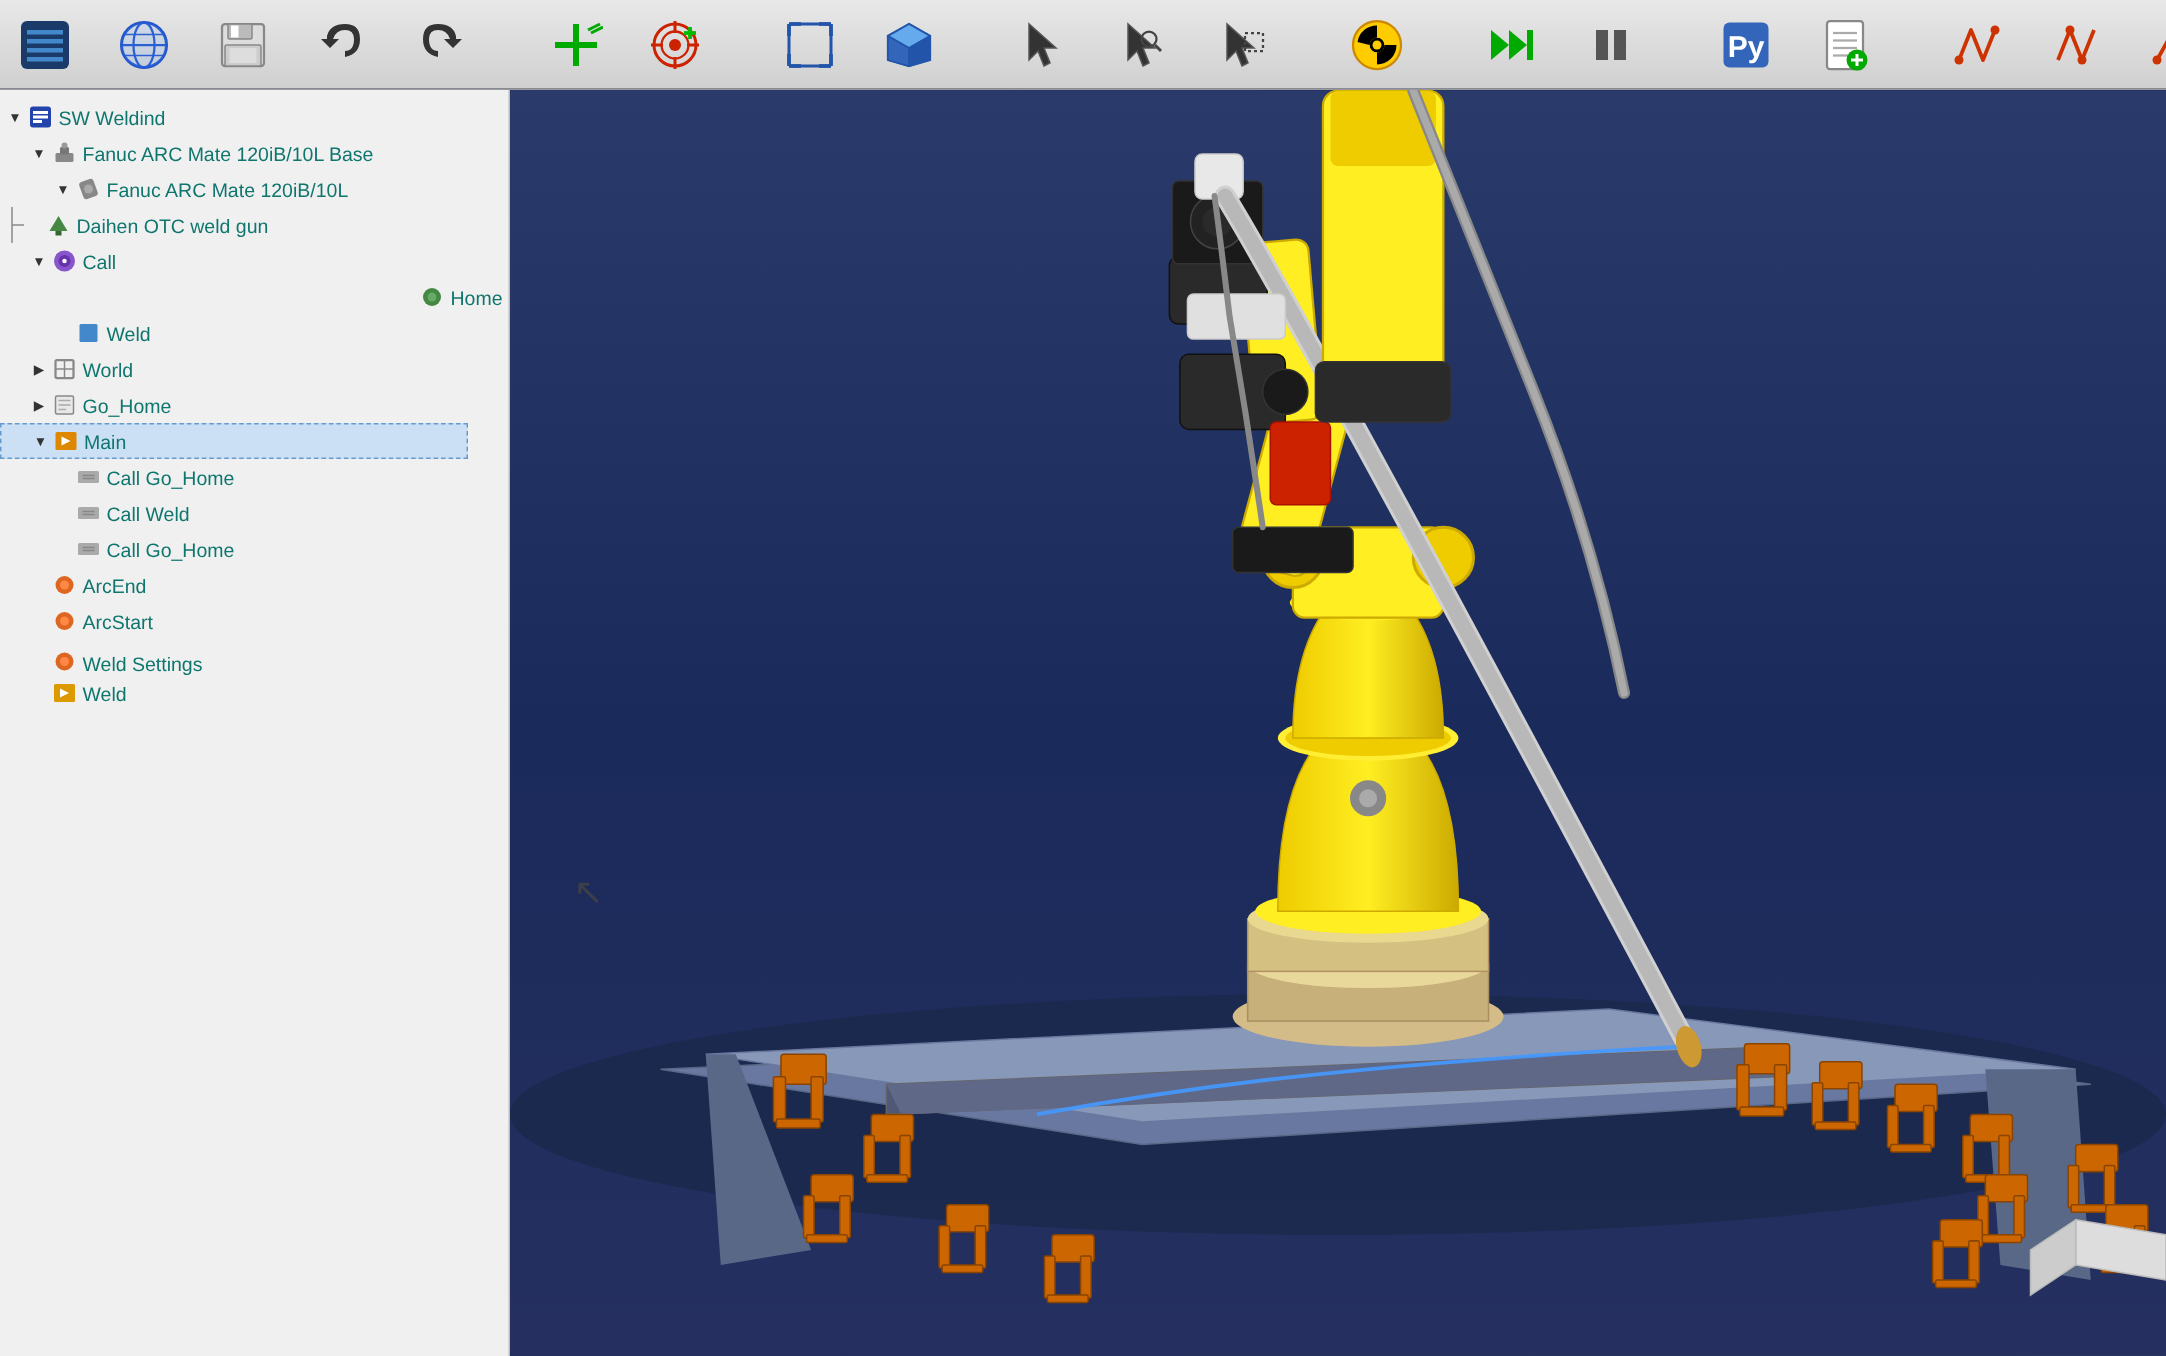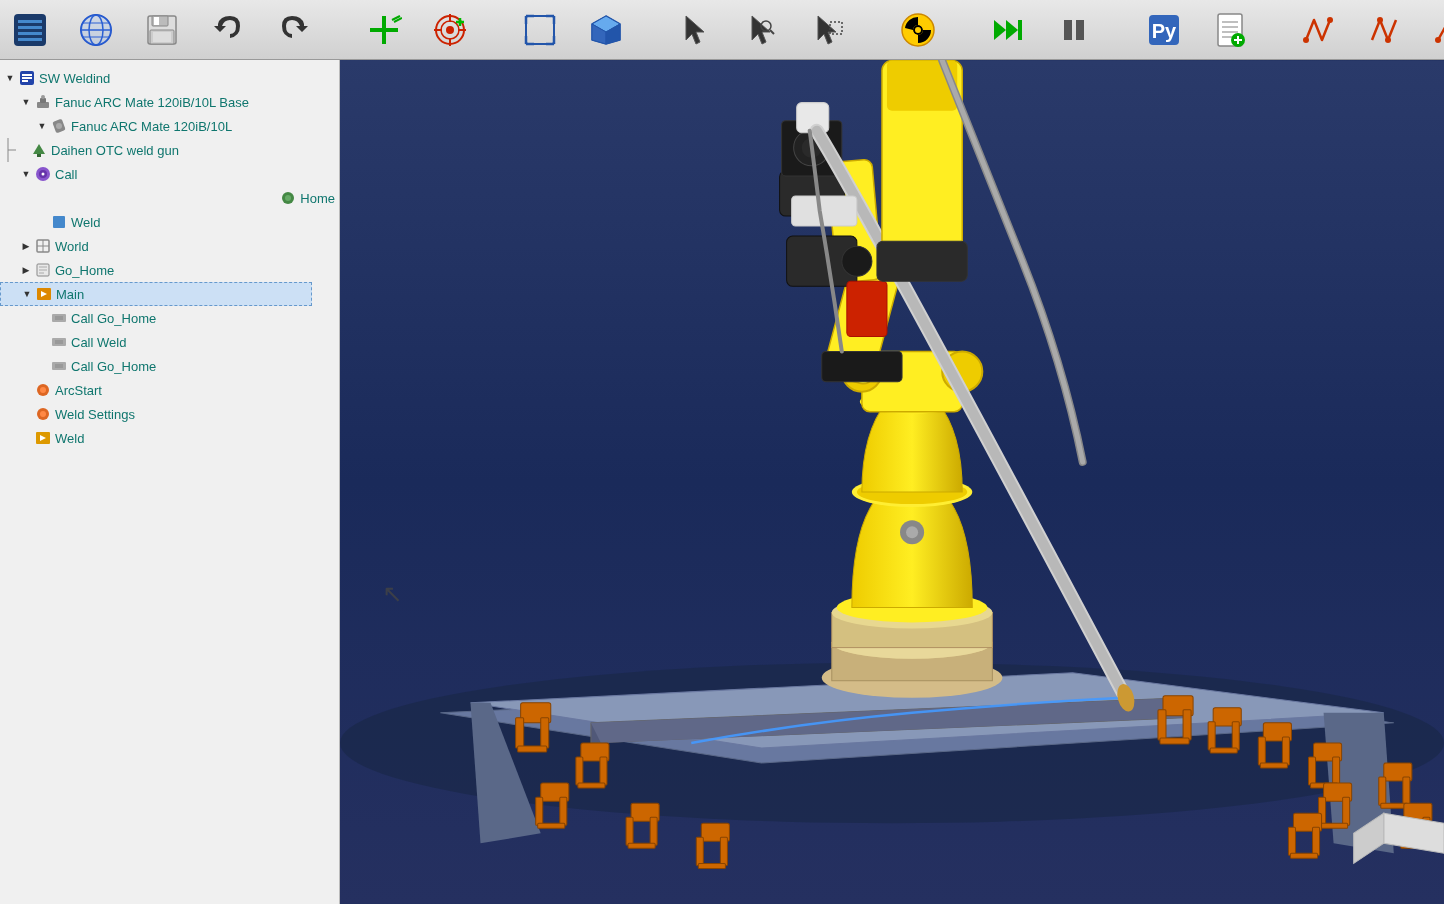--- a/index.html
+++ b/index.html
@@ -474,33 +474,43 @@
       <div class="tree-icon">
         <svg width="16" height="16" viewBox="0 0 16 16">
             <rect x="1" y="4" width="14" height="8" rx="1" fill="#aaa"></rect>
             <line x1="4" y1="7" x2="12" y2="7" stroke="#888" stroke-width="1"></line>
             <line x1="4" y1="9" x2="12" y2="9" stroke="#888" stroke-width="1"></line>
           </svg>
       </div>
       <span class="tree-label">Call Go_Home</span>
     </div>
 
-
-    <div class="tree-item" style="padding-left:18px;text-align:right;">
+    <div class="tree-item" style="padding-left:18px;">
       <div class="tree-arrow" style="width:16px;"></div>
       <div class="tree-icon">
         <svg width="16" height="16" viewBox="0 0 16 16">
             <circle cx="8" cy="8" r="6" fill="#dd6622"></circle>
             <circle cx="8" cy="8" r="3" fill="#ff8844"></circle>
           </svg>
       </div>
+      <span class="tree-label">ArcEnd</span>
+    </div>
+
+    <div class="tree-item" style="padding-left:18px;text-align:right;">
+      <div class="tree-arrow" style="width:16px;"></div>
+      <div class="tree-icon">
+        <svg width="16" height="16" viewBox="0 0 16 16">
+            <circle cx="8" cy="8" r="6" fill="#dd6622"></circle>
+            <circle cx="8" cy="8" r="3" fill="#ff8844"></circle>
+          </svg>
+      </div>
       <span class="tree-label">ArcStart</span>
     </div>
 
-    <div class="tree-item" style="padding-left:18px;">
+    <div class="tree-item" style="padding-left:18px;align-items:flex-end;">
       <div class="tree-arrow" style="width:16px;"></div>
       <div class="tree-icon">
         <svg width="16" height="16" viewBox="0 0 16 16">
             <circle cx="8" cy="8" r="6" fill="#dd6622"></circle>
             <circle cx="8" cy="8" r="3" fill="#ff8844"></circle>
           </svg>
       </div>
       <span class="tree-label">Weld Settings</span>
     </div>
 

